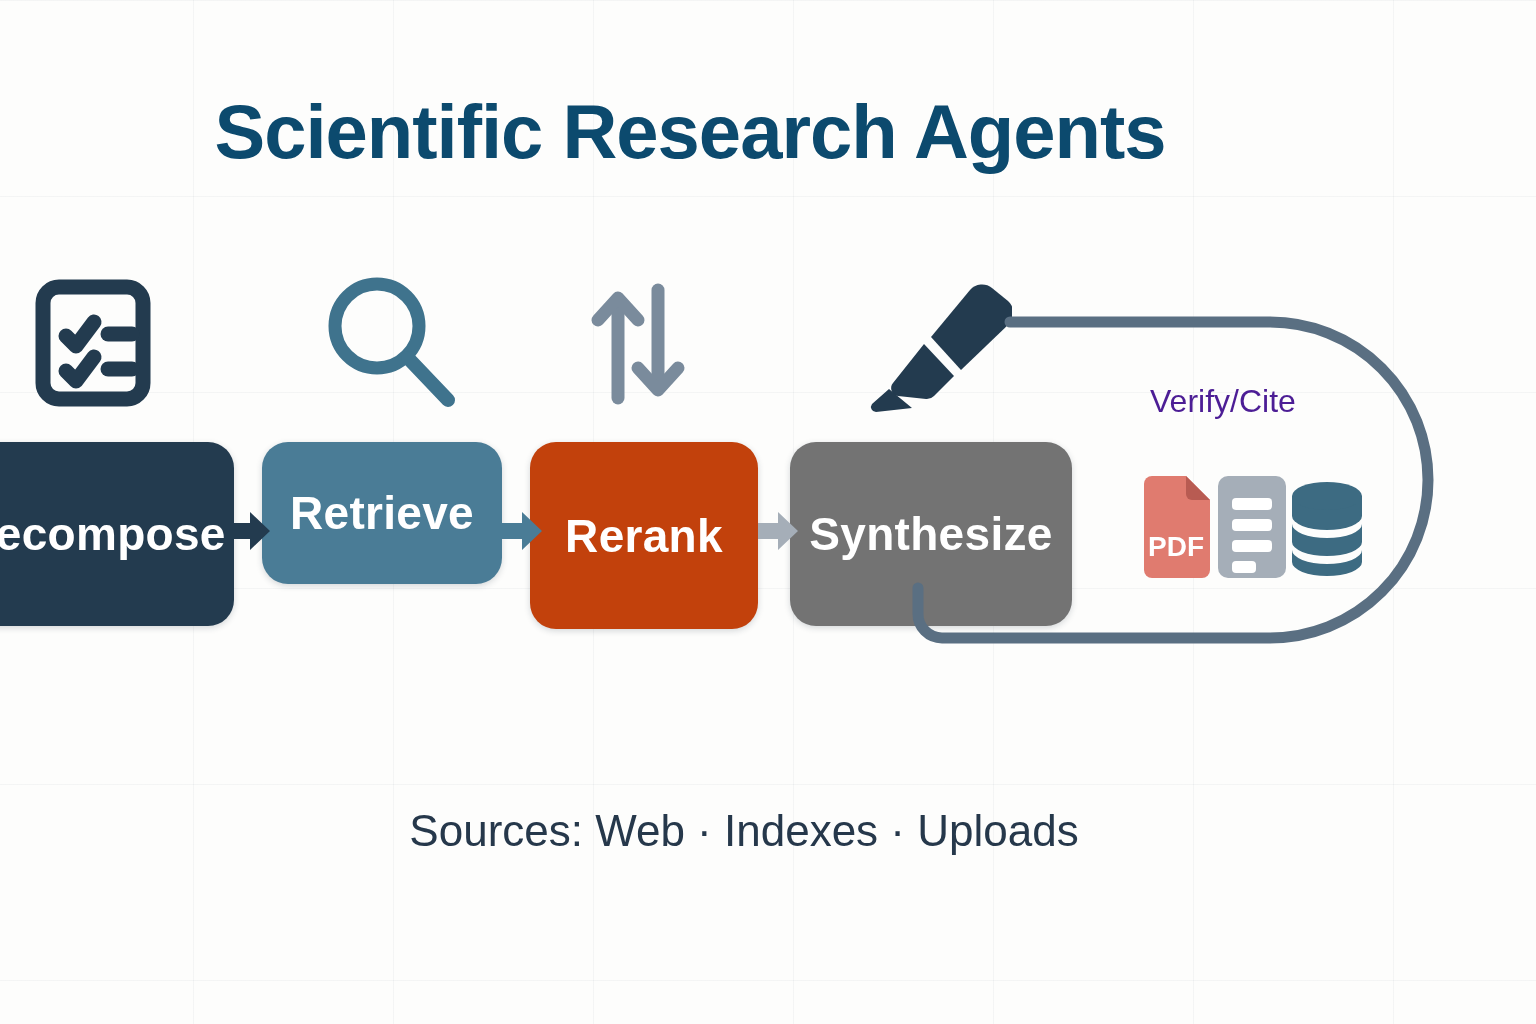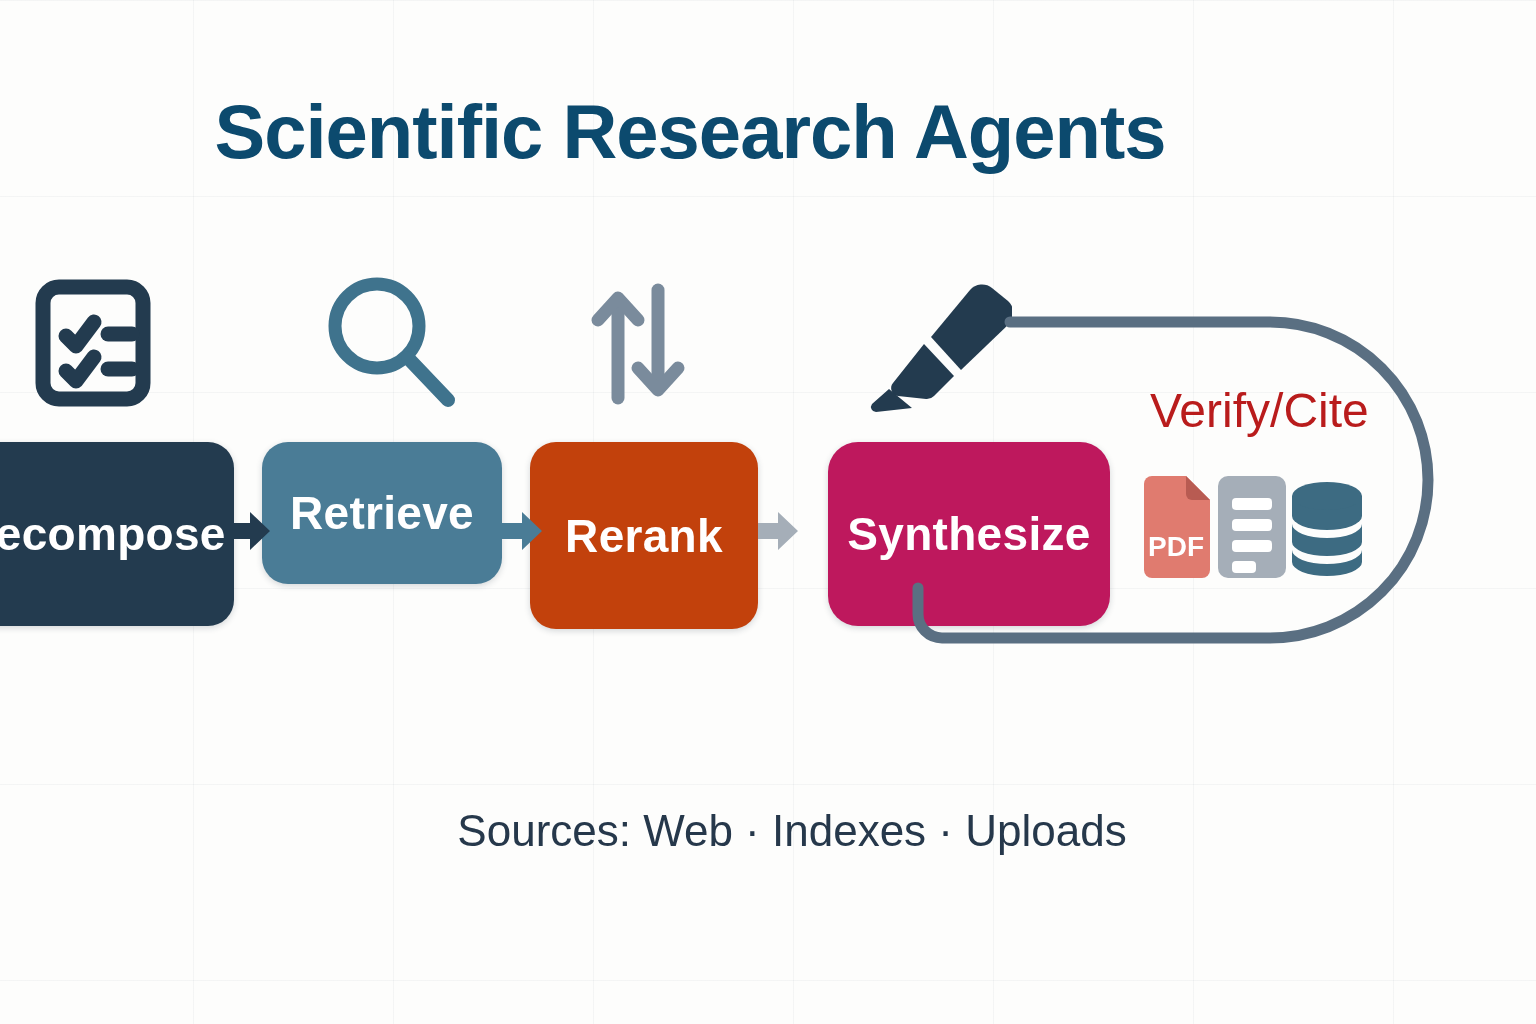--- a/index.html
+++ b/index.html
@@ -65,24 +65,23 @@
     left: 262px; top: 442px;
     width: 240px; height: 142px;
     background: #4a7c96;
   }
   #box-rerank {
     left: 530px; top: 442px;
     width: 228px; height: 187px;
     background: #c2410c;
   }
   #box-synthesize {
-    left: 828px; top: 442px;
+    left: 790px; top: 442px;
     width: 282px; height: 184px;
-    background: #be185d;
-    border-radius: 30px;
+    background: #737373;
   }
 
   
   .arrow {
     position: absolute;
     top: 508px;
     width: 44px;
     height: 46px;
   }
   #arrow-1 { left: 228px; }
@@ -106,23 +105,23 @@
     width: 590px;
     height: 400px;
     pointer-events: none;
   }
 
   
   #verify-label {
     position: absolute;
     left: 1150px;
     top: 383px;
-    font-size: 48px;
+    font-size: 32px;
     font-weight: 500;
-    color: #b91c1c;
+    color: #4c1d95;
     white-space: nowrap;
   }
 
   
   #source-icons {
     position: absolute;
     left: 1138px;
     top: 476px;
     display: flex;
     align-items: flex-end;
@@ -132,21 +131,20 @@
   
   #footer-caption {
     position: absolute;
     left: 0; top: 806px;
     width: 1488px;
     text-align: center;
     font-size: 44px;
     font-weight: 500;
     color: #26384b;
     white-space: nowrap;
-    padding-left: 48px;
   }
 </style>
 </head>
 <body>
 
 <div id="canvas">
 
   <div class="grid"></div>
 
   <div id="title">Scientific Research Agents</div>

